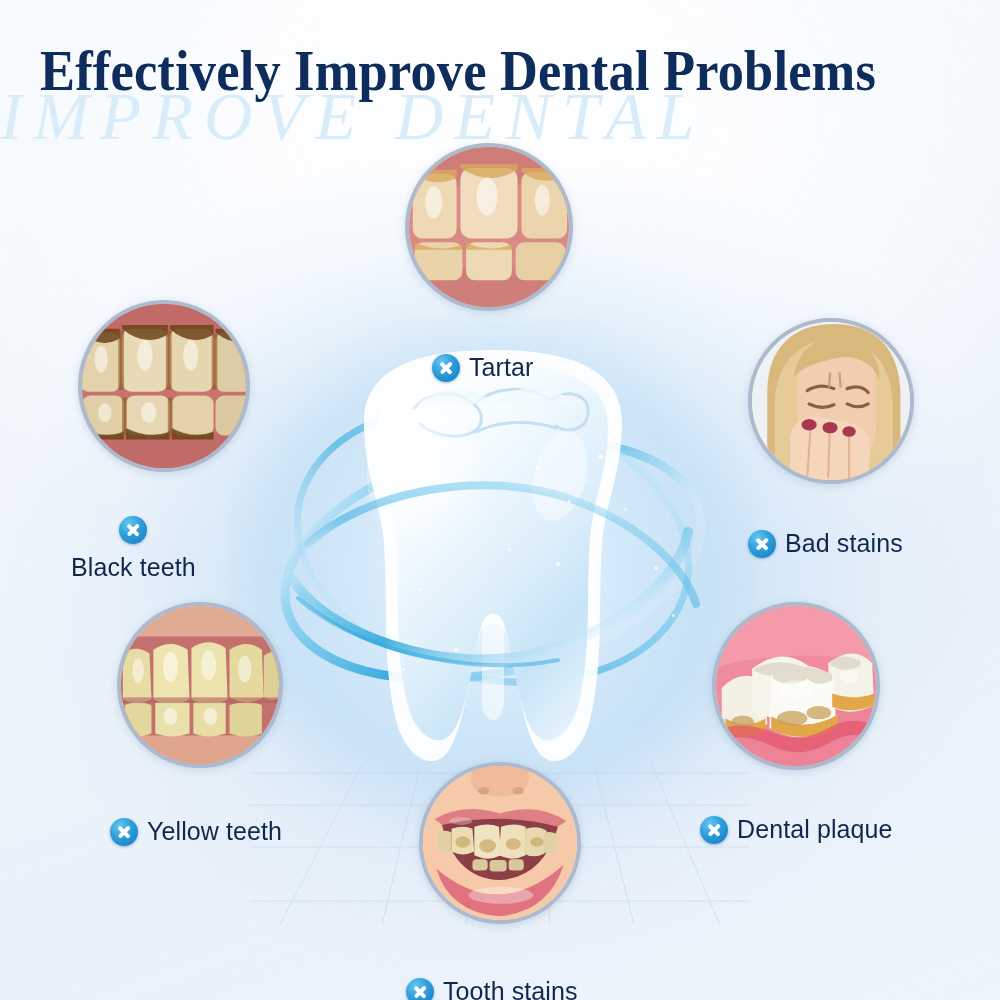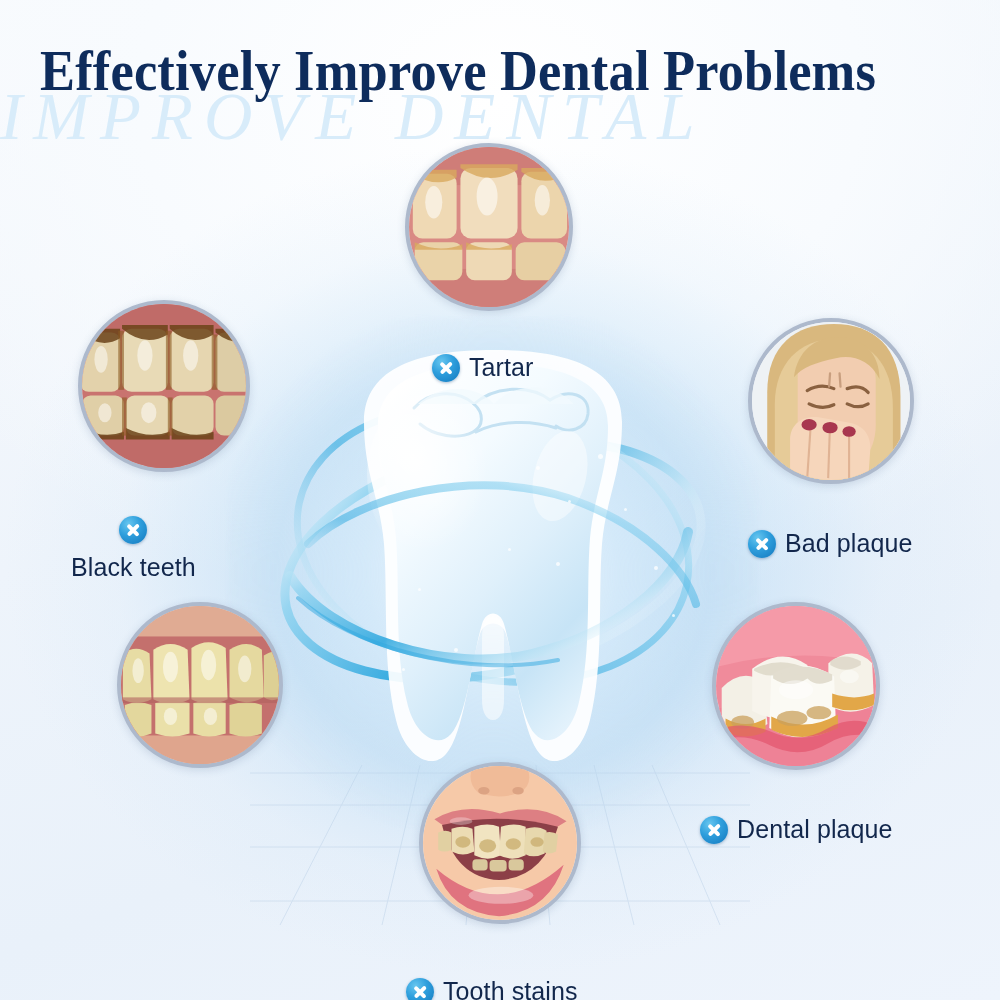--- a/index.html
+++ b/index.html
@@ -347,21 +347,21 @@
         <g fill="#a8374f">
           <ellipse cx="60" cy="108" rx="8" ry="6"></ellipse>
           <ellipse cx="82" cy="111" rx="8" ry="6"></ellipse>
           <ellipse cx="102" cy="115" rx="7" ry="5.5"></ellipse>
         </g>
       </svg>
     </div>
   </div>
   <div class="label" style="left:748px;top:488px;">
     <span class="xicon"></span>
-    <span class="label-text">Bad plaque</span>
+    <span class="label-text">Bad stains</span>
   </div>
 
   <div class="bubble" style="left:117px;top:602px;width:166px;height:166px;">
     <div class="art">
       <svg viewBox="0 0 166 166" preserveAspectRatio="none">
         <rect width="166" height="166" fill="#dda289"></rect>
         <path d="M0 0 L166 0 L166 36 Q84 56 0 34 Z" fill="#e0ab93"></path>
         <path d="M0 132 Q84 116 166 134 L166 166 L0 166 Z" fill="#dfa58d"></path>
         <rect x="0" y="32" width="166" height="104" fill="#c4706d"></rect>
 
@@ -384,20 +384,24 @@
           <ellipse cx="18" cy="68" rx="6" ry="13"></ellipse>
           <ellipse cx="52" cy="64" rx="8" ry="16"></ellipse>
           <ellipse cx="92" cy="62" rx="8" ry="16"></ellipse>
           <ellipse cx="130" cy="66" rx="7" ry="14"></ellipse>
           <ellipse cx="52" cy="116" rx="7" ry="9"></ellipse>
           <ellipse cx="94" cy="116" rx="7" ry="9"></ellipse>
         </g>
       </svg>
     </div>
   </div>
+  <div class="label" style="left:110px;top:776px;">
+    <span class="xicon"></span>
+    <span class="label-text">Yellow teeth</span>
+  </div>
 
   <div class="bubble" style="left:712px;top:602px;width:168px;height:168px;">
     <div class="art">
       <svg viewBox="0 0 168 168" preserveAspectRatio="none">
         <rect width="168" height="168" fill="#f08b9b"></rect>
         <path d="M0 0 L168 0 L168 60 Q84 42 0 64 Z" fill="#f59aa8"></path>
         <path d="M0 108 Q84 92 168 110 L168 168 L0 168 Z" fill="#ee8296"></path>
 
         <path d="M6 86 q22 -22 44 -6 l4 44 q-24 16 -48 2z" fill="#f3f0e6"></path>
 

